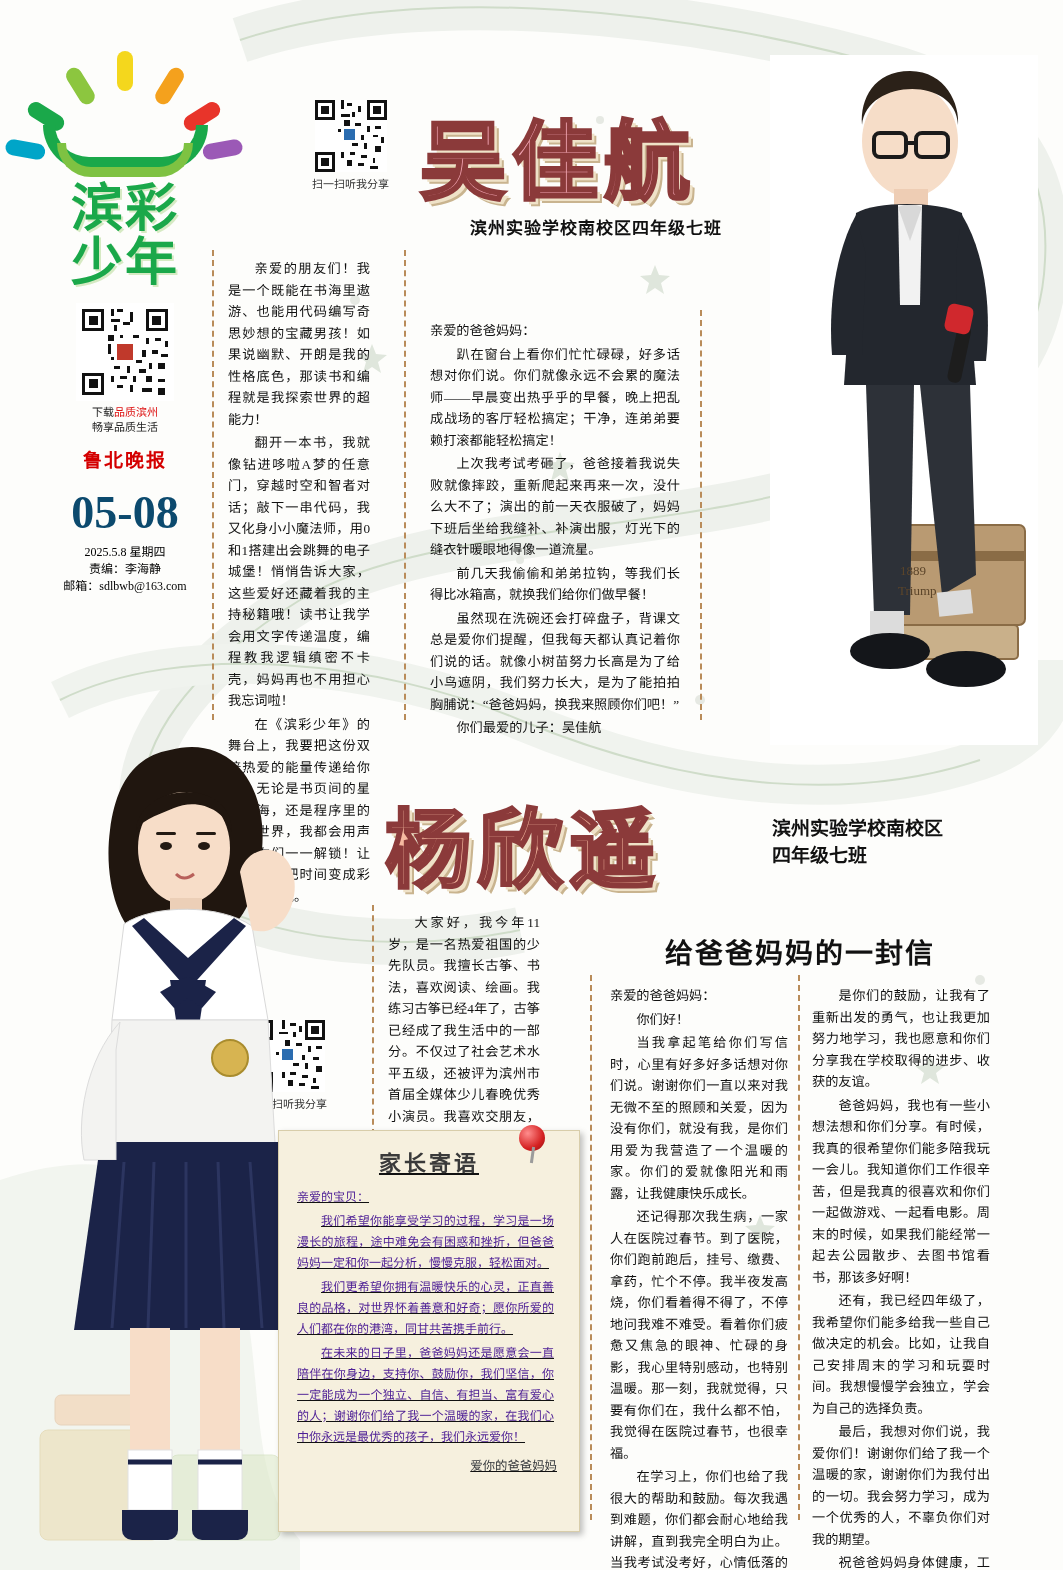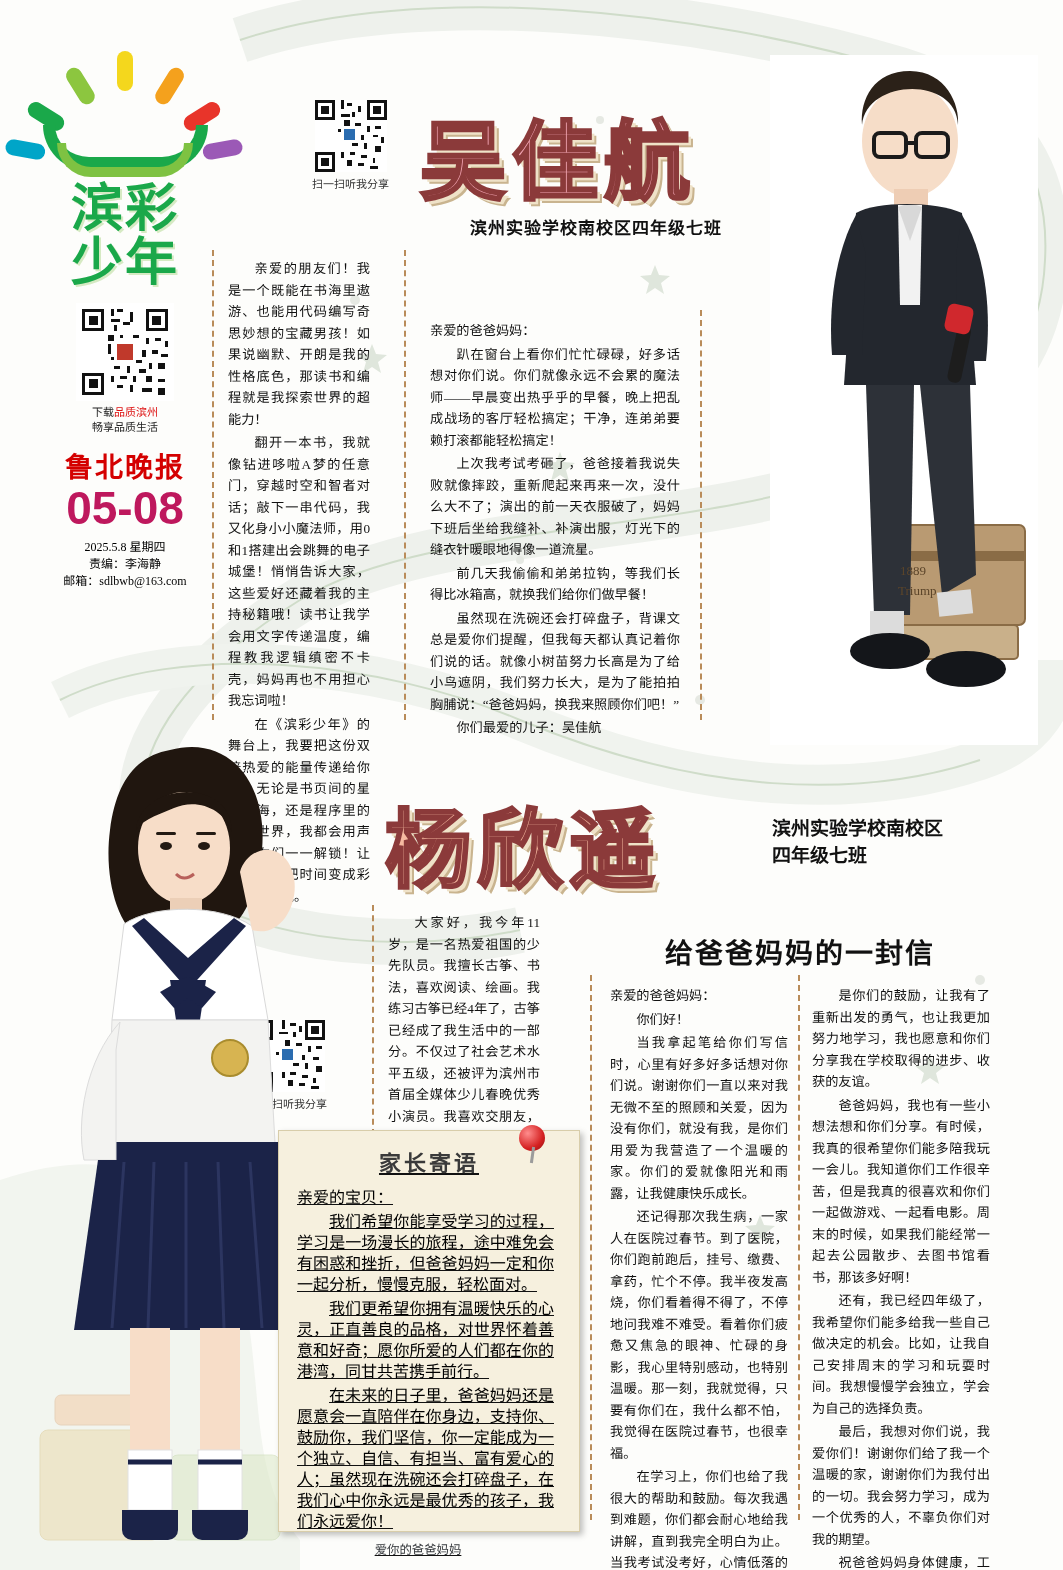--- a/index.html
+++ b/index.html
@@ -61,25 +61,25 @@
     border:3px solid #fff;
     position:relative;
   }
   .qr-caption{
     font-size:11px;color:#222;margin-top:4px;line-height:15px;
   }
   .qr-caption .hi{color:#d11;}
   .paper-name{
     margin-top:10px;
     font-family:"DejaVu Serif",serif;
-    color:#d40000;font-weight:bold;font-size:28px;letter-spacing:2px;
+    color:#d40000;font-weight:bold;font-size:19px;letter-spacing:2px;
   }
   .date-big{
-    font-family:Liberation Sans, sans-serif;
-    color:#be185d;font-weight:bold;font-size:46px;line-height:46px;margin-top:0;
+    font-family:Liberation Serif, serif;
+    color:#0c4a6e;font-weight:bold;font-size:46px;line-height:46px;margin-top:18px;
   }
   .date-line{font-size:12px;margin-top:8px;color:#000000;line-height:17px;}
 
   
   .top-qr{position:absolute;left:312px;top:100px;text-align:center;}
   .top-qr .qr{width:72px;height:72px;border:none;}
   .top-qr .cap{font-size:11px;margin-top:3px;color:#333;}
 
   .name-title{
     position:absolute;
@@ -154,26 +154,26 @@
     border:1px solid #d8cdaa;
     box-shadow:3px 3px 6px rgba(0,0,0,.25);
     text-decoration:underline;
   }
   .note-title{
     text-align:center;margin-top:14px;font-size:22px;
     font-family:"DejaVu Serif",serif;font-weight:bold;color:#3a3a3a;
     letter-spacing:3px;
   }
   .note-body{
-    margin:10px 25px 0 18px;font-size:16px;line-height:21px;color:#000000;
+    margin:10px 25px 0 18px;font-size:12px;line-height:21px;color:#4c1d95;
     text-align:justify;
   }
   .note-body p{margin:0 0 3px 0;text-indent:2em;}
   .note-sign{
-    text-align:center;margin:8px 22px 0 0;font-size:12.4px;color:#35383c;
+    text-align:right;margin:8px 22px 0 0;font-size:12.4px;color:#35383c;
   }
   .pin{
     position:absolute;right:34px;top:-6px;width:26px;height:34px;
   }
   .pin .head{
     position:absolute;left:0;top:0;width:26px;height:26px;border-radius:50%;
     background:radial-gradient(circle at 34% 32%, #ff8d8d, #d42020 62%, #8c1111);
   }
   .pin .needle{
     position:absolute;left:12px;top:22px;width:3px;height:16px;background:#9b9b9b;
@@ -566,18 +566,18 @@
   <div class="note-card">
     <div class="pin">
       <div class="head"></div>
         <div class="needle"></div>
     </div>
     <div class="note-title">家长寄语</div>
     <div class="note-body">
       <p style="text-indent:0">亲爱的宝贝：</p>
       <p>我们希望你能享受学习的过程，学习是一场漫长的旅程，途中难免会有困惑和挫折，但爸爸妈妈一定和你一起分析，慢慢克服，轻松面对。</p>
       <p>我们更希望你拥有温暖快乐的心灵，正直善良的品格，对世界怀着善意和好奇；愿你所爱的人们都在你的港湾，同甘共苦携手前行。</p>
-      <p>在未来的日子里，爸爸妈妈还是愿意会一直陪伴在你身边，支持你、鼓励你，我们坚信，你一定能成为一个独立、自信、有担当、富有爱心的人；虽然现在洗碗还会打碎盘子，在我们心中你永远是最优秀的孩子，我们永远爱你！</p>
+      <p>在未来的日子里，爸爸妈妈还是愿意会一直陪伴在你身边，支持你、鼓励你，我们坚信，你一定能成为一个独立、自信、有担当、富有爱心的人；谢谢你们给了我一个温暖的家，在我们心中你永远是最优秀的孩子，我们永远爱你！</p>
     </div>
     <div class="note-sign">爱你的爸爸妈妈</div>
   </div>
 
 </div>
 
 </body></html>

